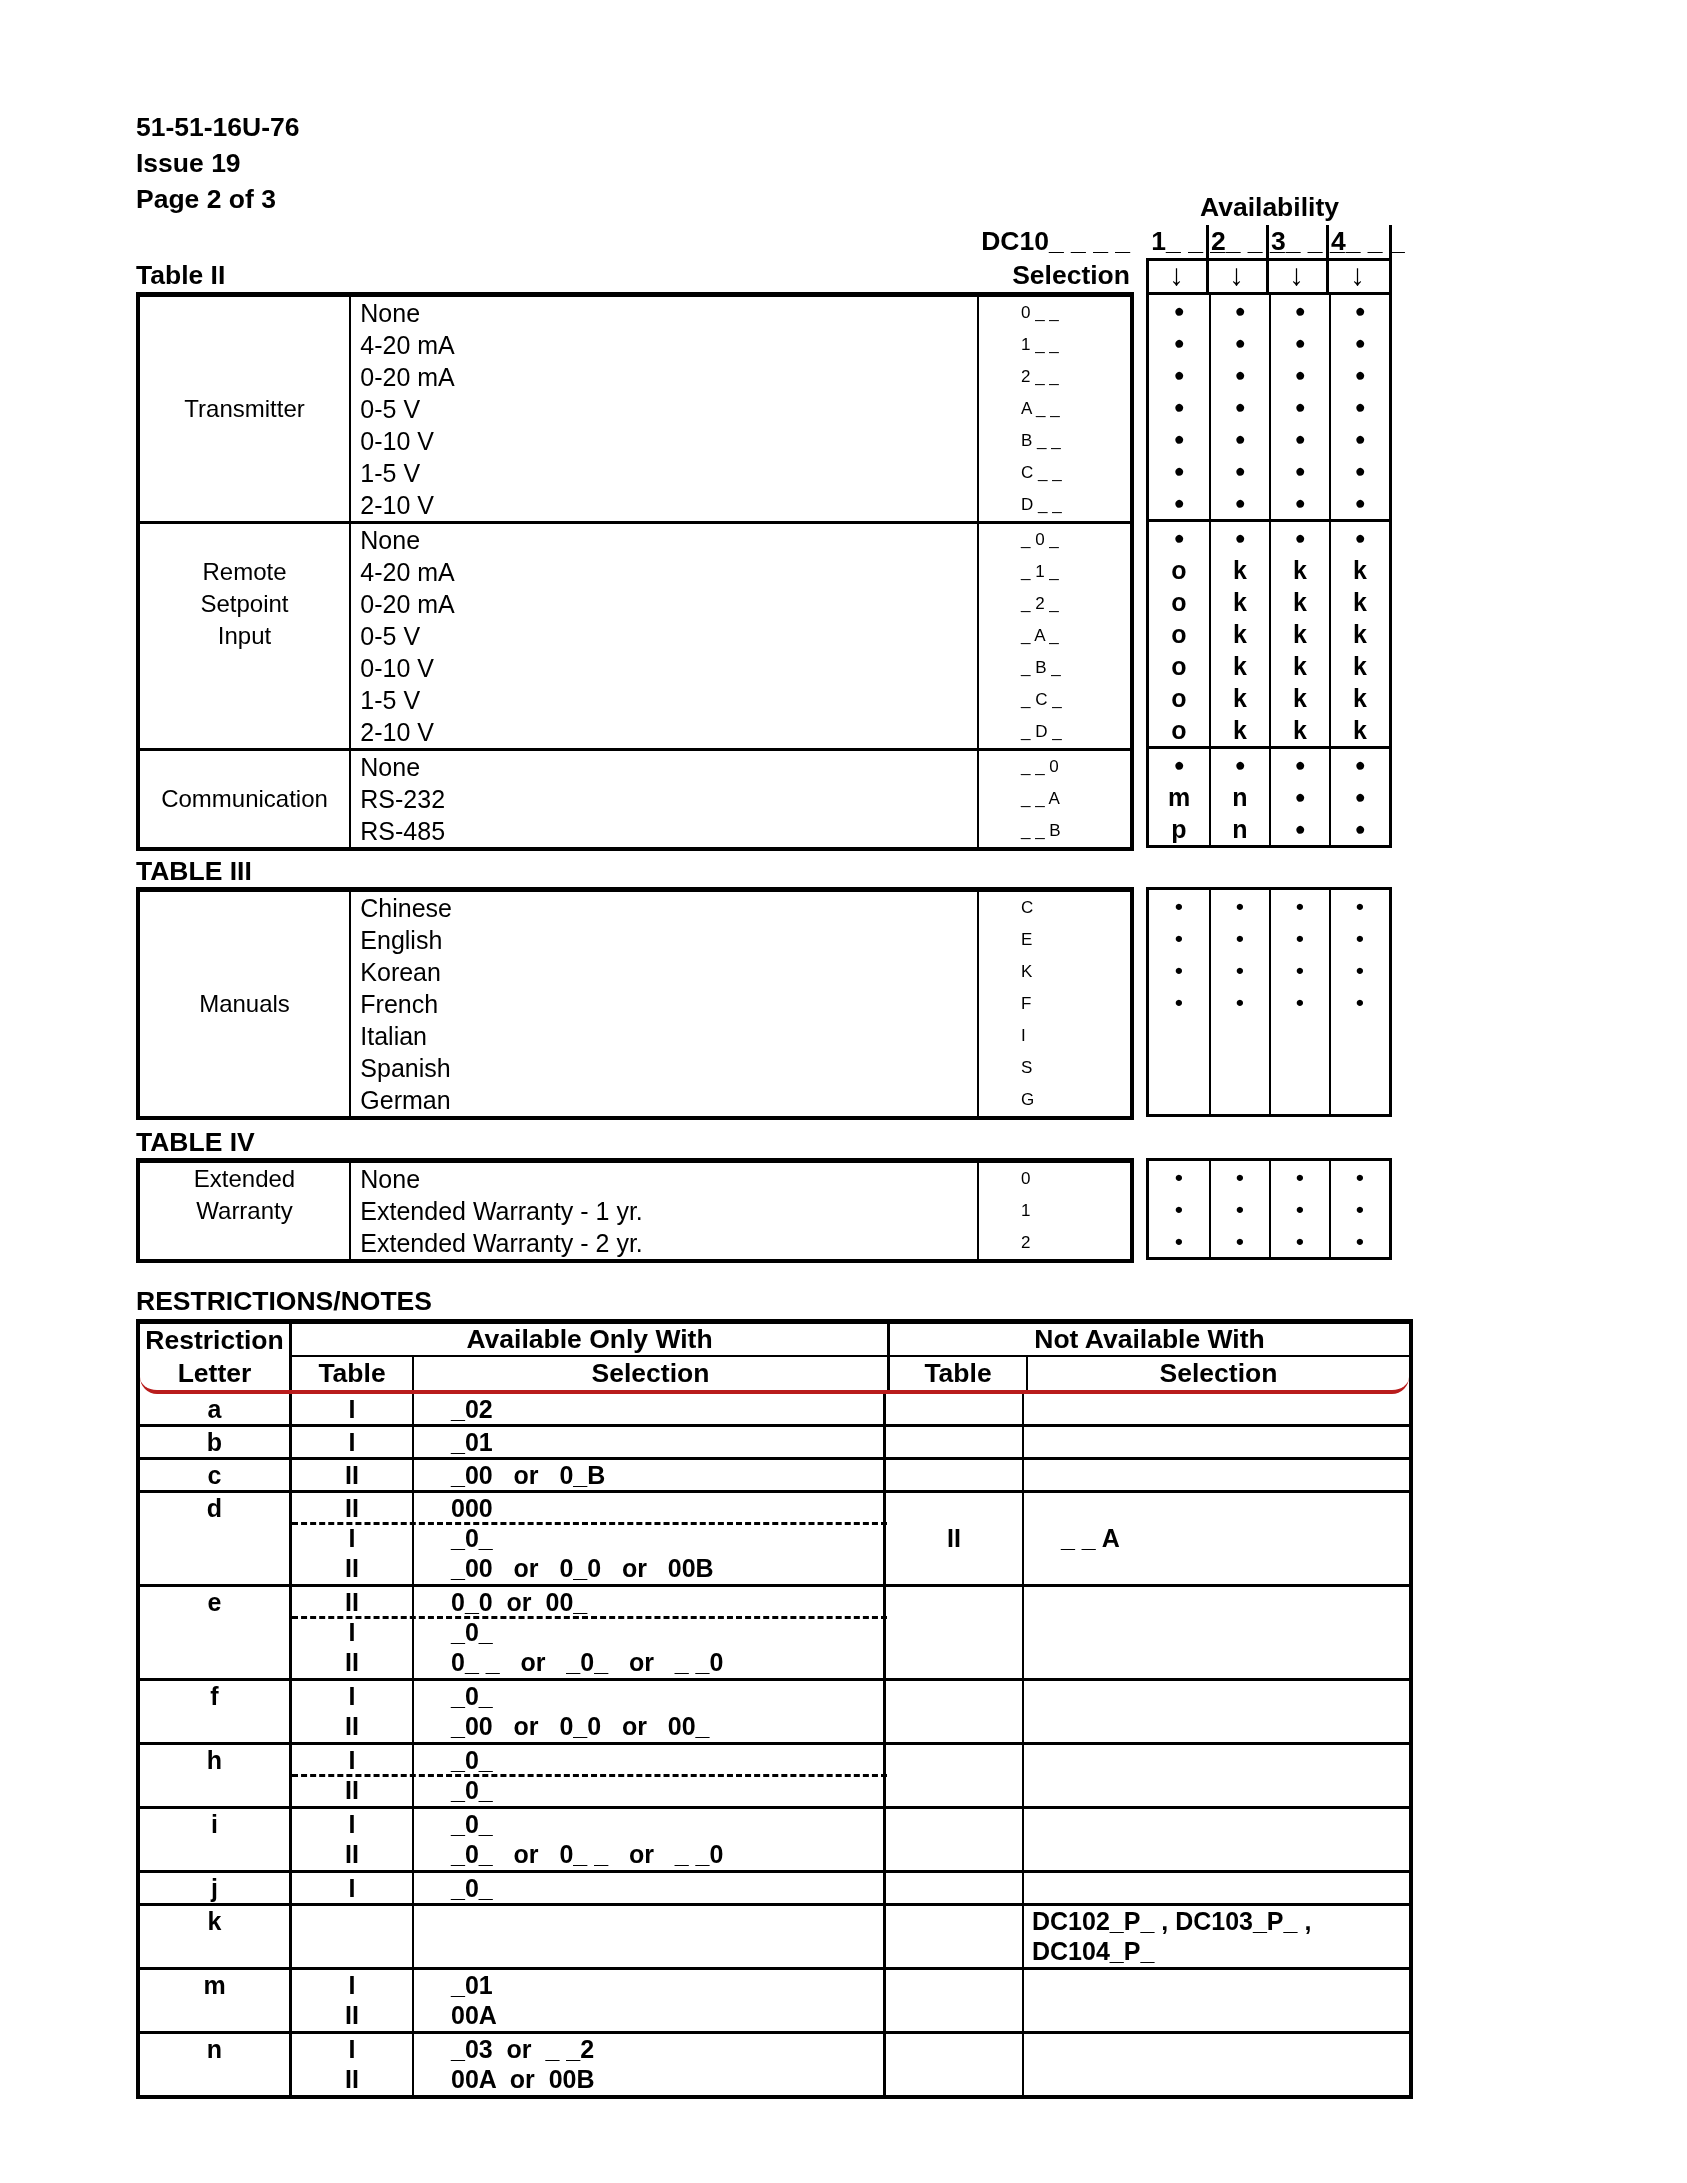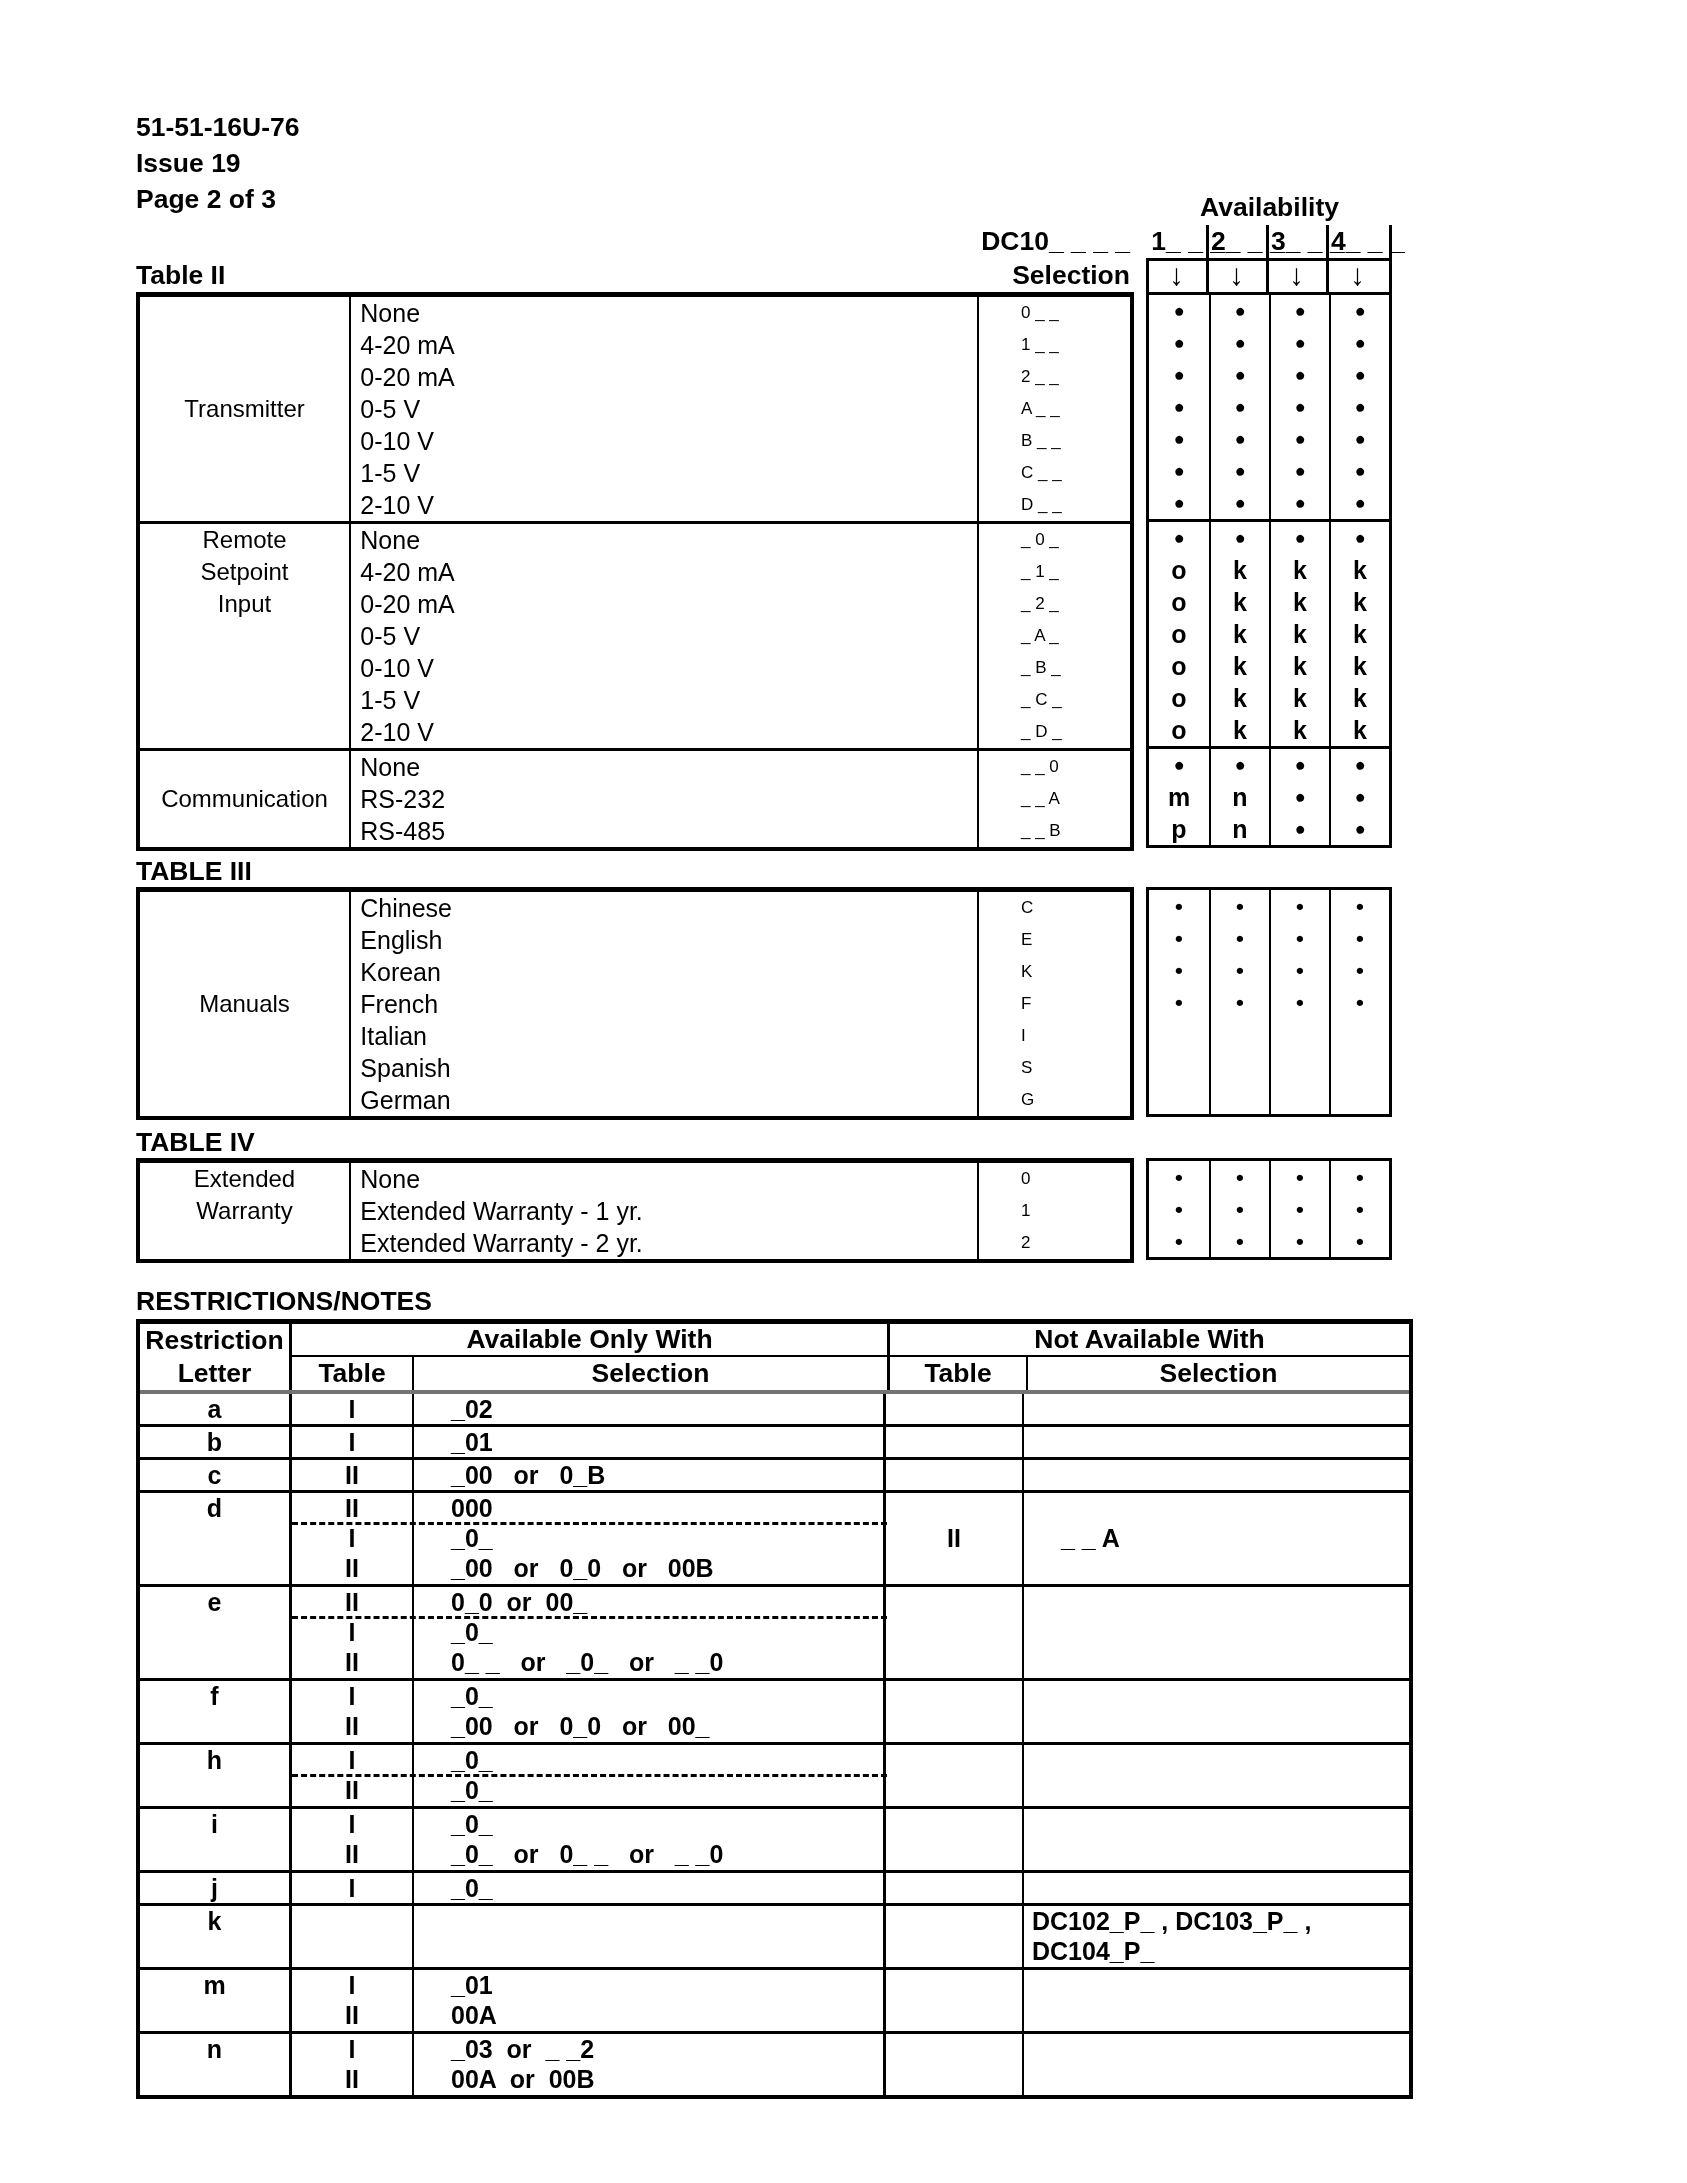--- a/index.html
+++ b/index.html
@@ -19,36 +19,36 @@
   .dc10{position:absolute;left:860px;top:225px;width:270px;height:33px;line-height:33px;text-align:right;font-weight:bold;font-size:26.5px;}
   .t2label{position:absolute;left:136px;top:259px;font-size:26.5px;font-weight:bold;line-height:32px;}
   .sellabel{position:absolute;left:860px;top:259px;width:270px;text-align:right;font-size:26.5px;font-weight:bold;line-height:32px;}
   .slabel{position:absolute;left:136px;font-size:26.5px;font-weight:bold;}
   
   .mtable{position:absolute;left:136px;width:998px;box-sizing:border-box;border:4px solid #000;border-top-width:5.3px;}
   .group{display:grid;grid-template-columns:211px 1fr;}
   .group + .group{border-top:3.3px solid #000;}
   .cat{border-right:2.6px solid #000;display:flex;flex-direction:column;align-items:center;justify-content:center;
        font-size:24px;line-height:32px;text-align:center;}
-  .cat.pad1{justify-content:flex-start;}
+  .cat.pad1{justify-content:flex-start;padding-top:32px;}
   .cat.top{justify-content:flex-start;}
   .row{display:grid;grid-template-columns:1fr 151px;height:32px;}
   .opt{border-right:2.6px solid #000;padding-left:9.3px;font-size:25px;line-height:32px;}
   .sel{padding-left:42px;font-size:17px;line-height:32px;}
   
   .amatrix{position:absolute;left:1146px;width:246px;box-sizing:border-box;border:3.3px solid #000;}
   .agroup + .agroup{border-top:3.3px solid #000;}
   .arow{display:grid;grid-template-columns:repeat(4,1fr);height:32px;}
   .av{display:flex;align-items:center;justify-content:center;font-size:25px;font-weight:bold;}
   .arow .av + .av{border-left:2.6px solid #000;}
   .av.dot{font-size:18.5px;}
   .amatrix.small .av.dot{font-size:14.6px;}
   
   .rtable{position:absolute;left:136px;top:1319px;width:1277px;box-sizing:border-box;border:4px solid #000;border-top-width:5.3px;}
-  .rhead{display:grid;grid-template-columns:152px 595px 522px;border-bottom:4px solid #737373;}
+  .rhead{display:grid;grid-template-columns:152px 595px 522px;border-bottom:4px solid #b91c1c;border-radius:17px;}
   .hl{border-right:3.3px solid #000;display:flex;flex-direction:column;justify-content:center;align-items:center;
       font-weight:bold;font-size:26.5px;line-height:33px;height:66px;}
   .hcol{display:flex;flex-direction:column;}
   .hcol.rgt{border-left:3.3px solid #000;}
   .hspan{height:33px;box-sizing:border-box;border-bottom:2.6px solid #000;display:flex;align-items:center;justify-content:center;
          font-weight:bold;font-size:26.5px;}
   .hsub{display:grid;height:33px;}
   .hsub.l{grid-template-columns:122px 1fr;}
   .hsub.r{grid-template-columns:138px 1fr;}
   .hst{border-right:2.6px solid #000;}

